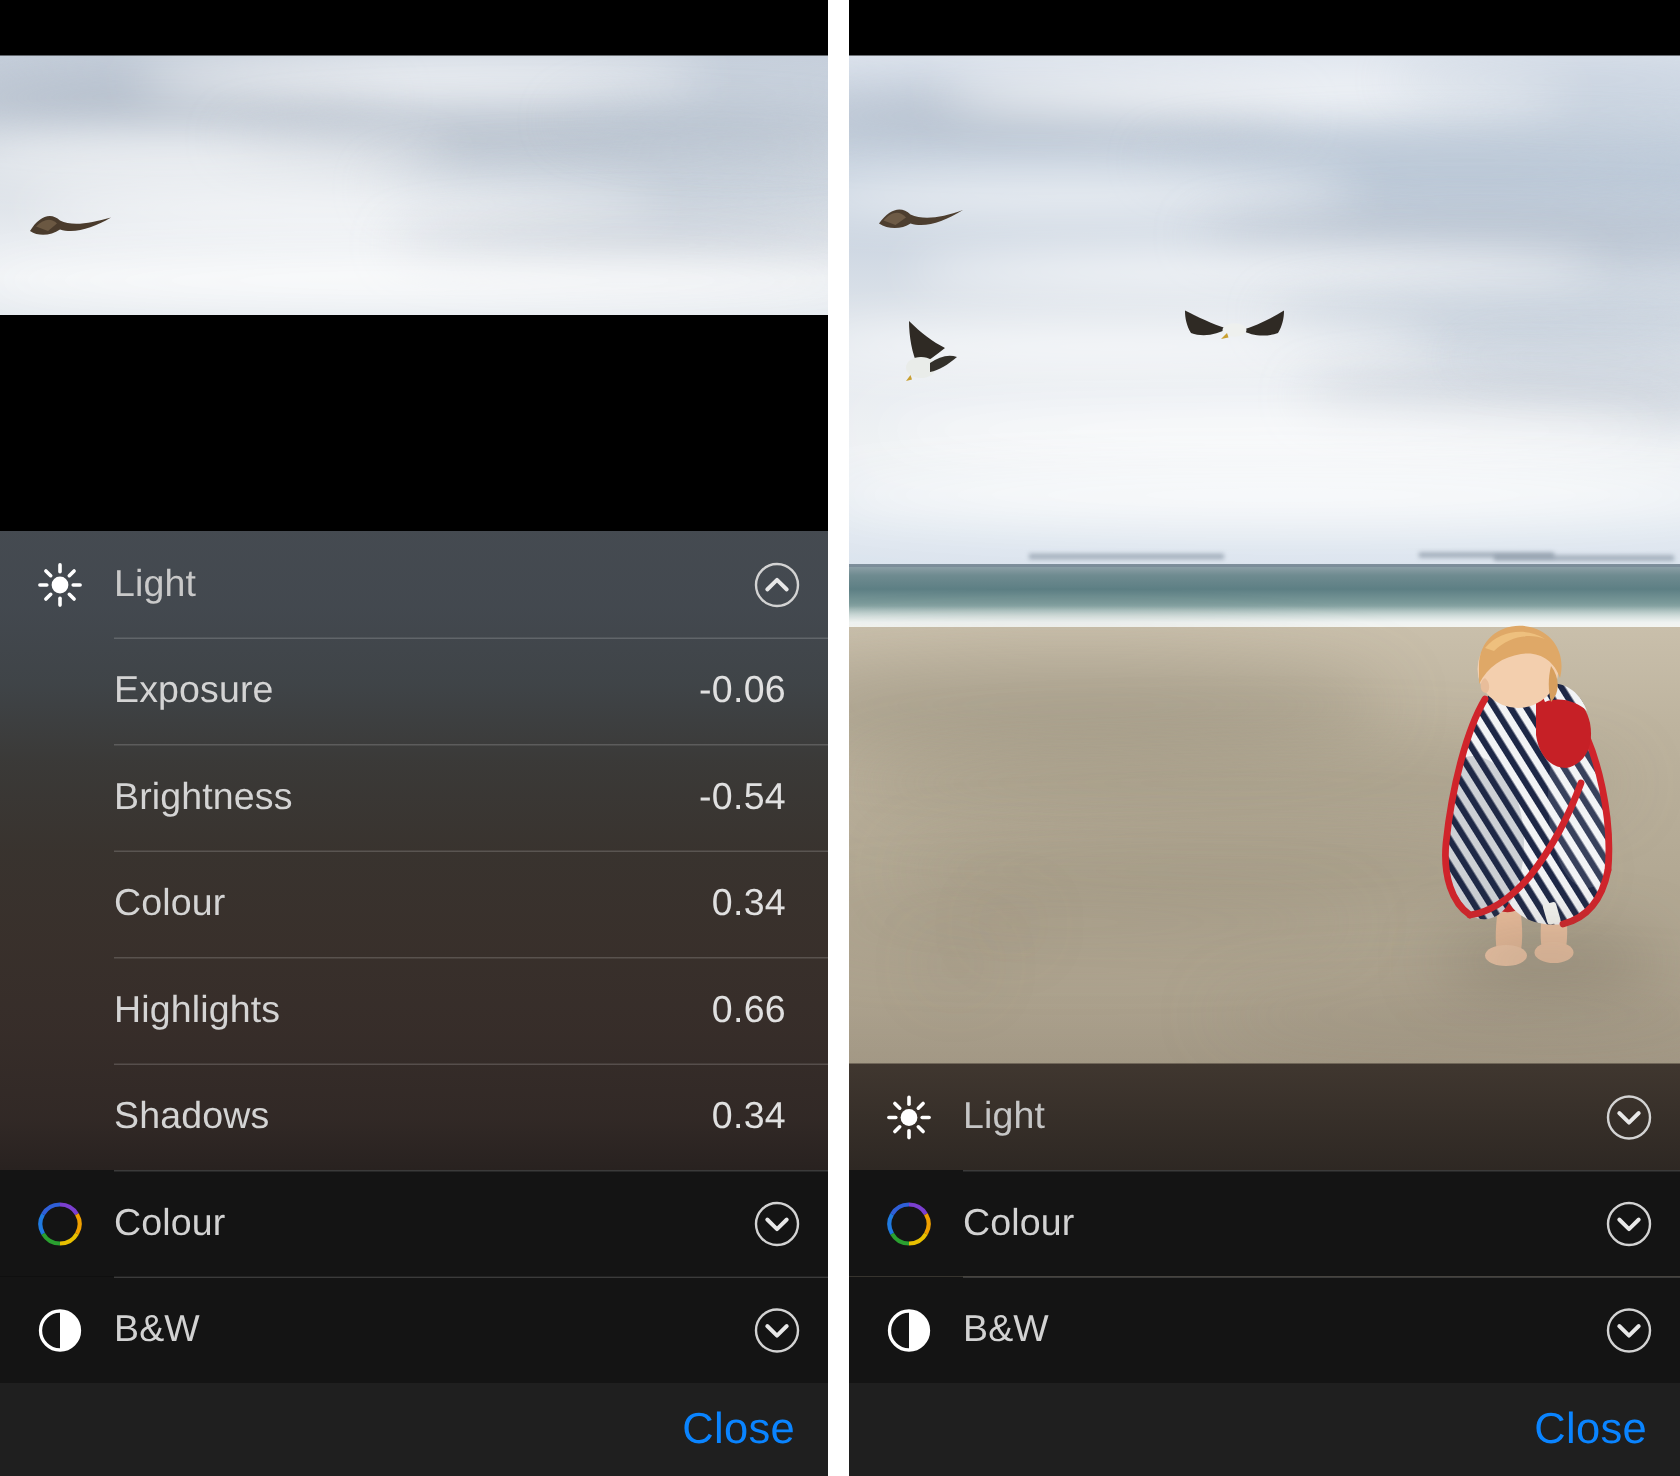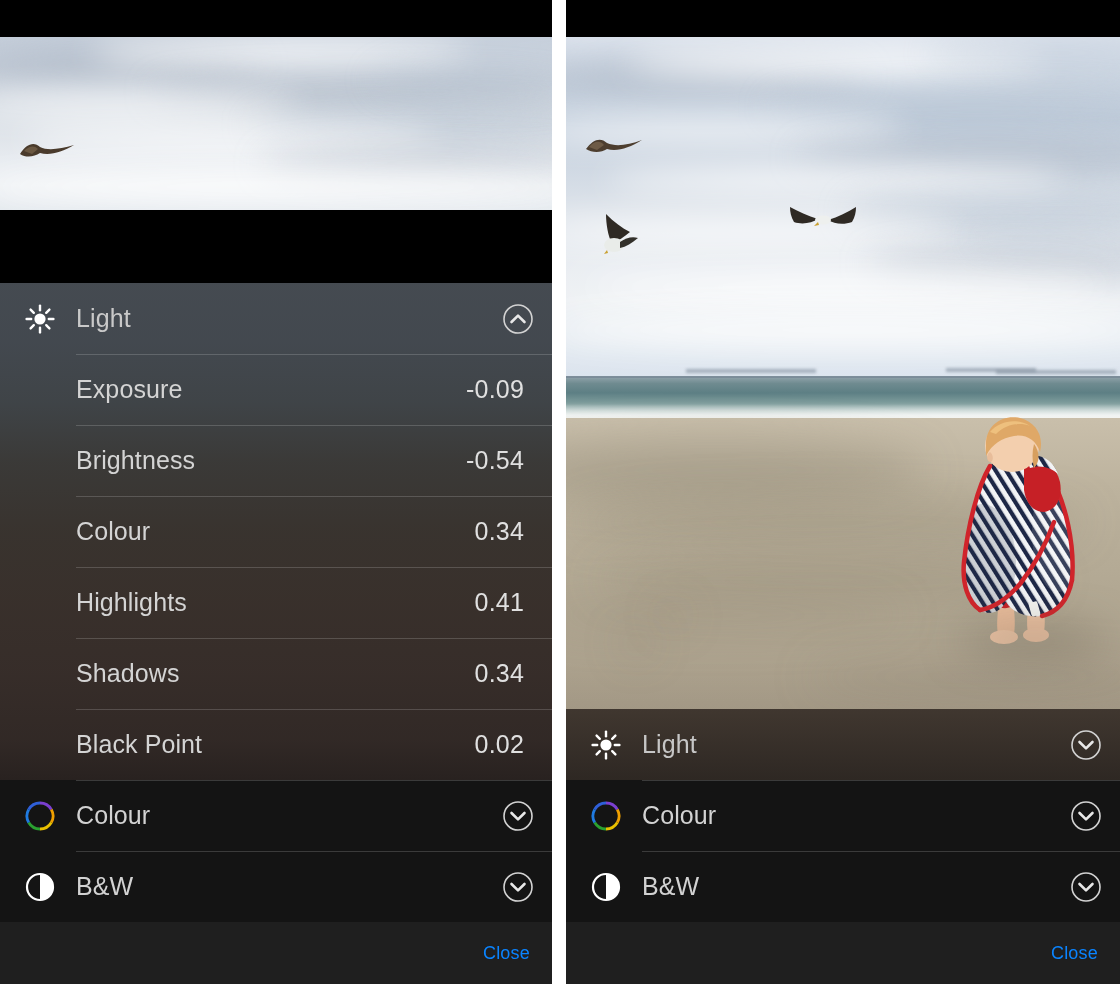--- a/index.html
+++ b/index.html
@@ -68,21 +68,21 @@
   .light-open .name{color:#d4d4d4;}
   .light-open .val{color:#e0e0e0;}
 
   .dark-row{background:#141414;}
   .dark-row .lbl{color:#d2d2d2;}
 
   .light-closed{background:linear-gradient(180deg,rgba(60,51,44,.96) 0%,rgba(42,36,32,.97) 100%);}
   .light-closed .lbl{color:#c6c6c6;}
 
   .closebar{height:62px;background:#1f1f1f;display:flex;align-items:center;justify-content:flex-end;padding-right:22px;box-sizing:border-box;}
-  .closebar .close{font-size:18px;letter-spacing:.2px;cursor:pointer;}
+  .closebar .close{font-size:29px;letter-spacing:.2px;cursor:pointer;}
 
   svg{display:block;overflow:visible;}
 </style>
 </head>
 <body>
 
 <div class="screen">
 
   <div class="panel panel-left">
 
@@ -135,52 +135,47 @@
               <circle cx="16" cy="16" r="14" fill="none" stroke="#d3d3d3" stroke-width="1.6"></circle>
               <path d="M9.5 19 L16 12.6 L22.5 19" fill="none" stroke="#e8e8e8" stroke-width="2.6" stroke-linecap="round" stroke-linejoin="round"></path>
             </svg>
           </span>
         </div>
 
 
         <div class="row sub">
           <span class="sep"></span>
           <span class="name">Exposure</span>
-          <span class="val">-0.09</span>
+          <span class="val">-0.06</span>
         </div>
 
         <div class="row sub">
           <span class="sep"></span>
           <span class="name">Brightness</span>
           <span class="val">-0.54</span>
         </div>
 
         <div class="row sub">
           <span class="sep"></span>
           <span class="name">Colour</span>
           <span class="val">0.34</span>
         </div>
 
         <div class="row sub">
           <span class="sep"></span>
           <span class="name">Highlights</span>
-          <span class="val">0.41</span>
+          <span class="val">0.66</span>
         </div>
 
         <div class="row sub">
           <span class="sep"></span>
           <span class="name">Shadows</span>
           <span class="val">0.34</span>
         </div>
 
-        <div class="row sub">
-          <span class="sep"></span>
-          <span class="name">Black Point</span>
-          <span class="val">0.02</span>
-        </div>
       </div>
 
       <div class="row hdr dark-row">
         <span class="sep"></span>
         <span class="ico">
           <svg width="30" height="30" viewBox="0 0 30 30">
             <defs>
               <linearGradient id="cw1-l" x1="0" y1="0" x2="1" y2="1">
                 <stop offset="0%" stop-color="#2b6fd8"></stop>
                   <stop offset="100%" stop-color="#7a3fd0"></stop>

